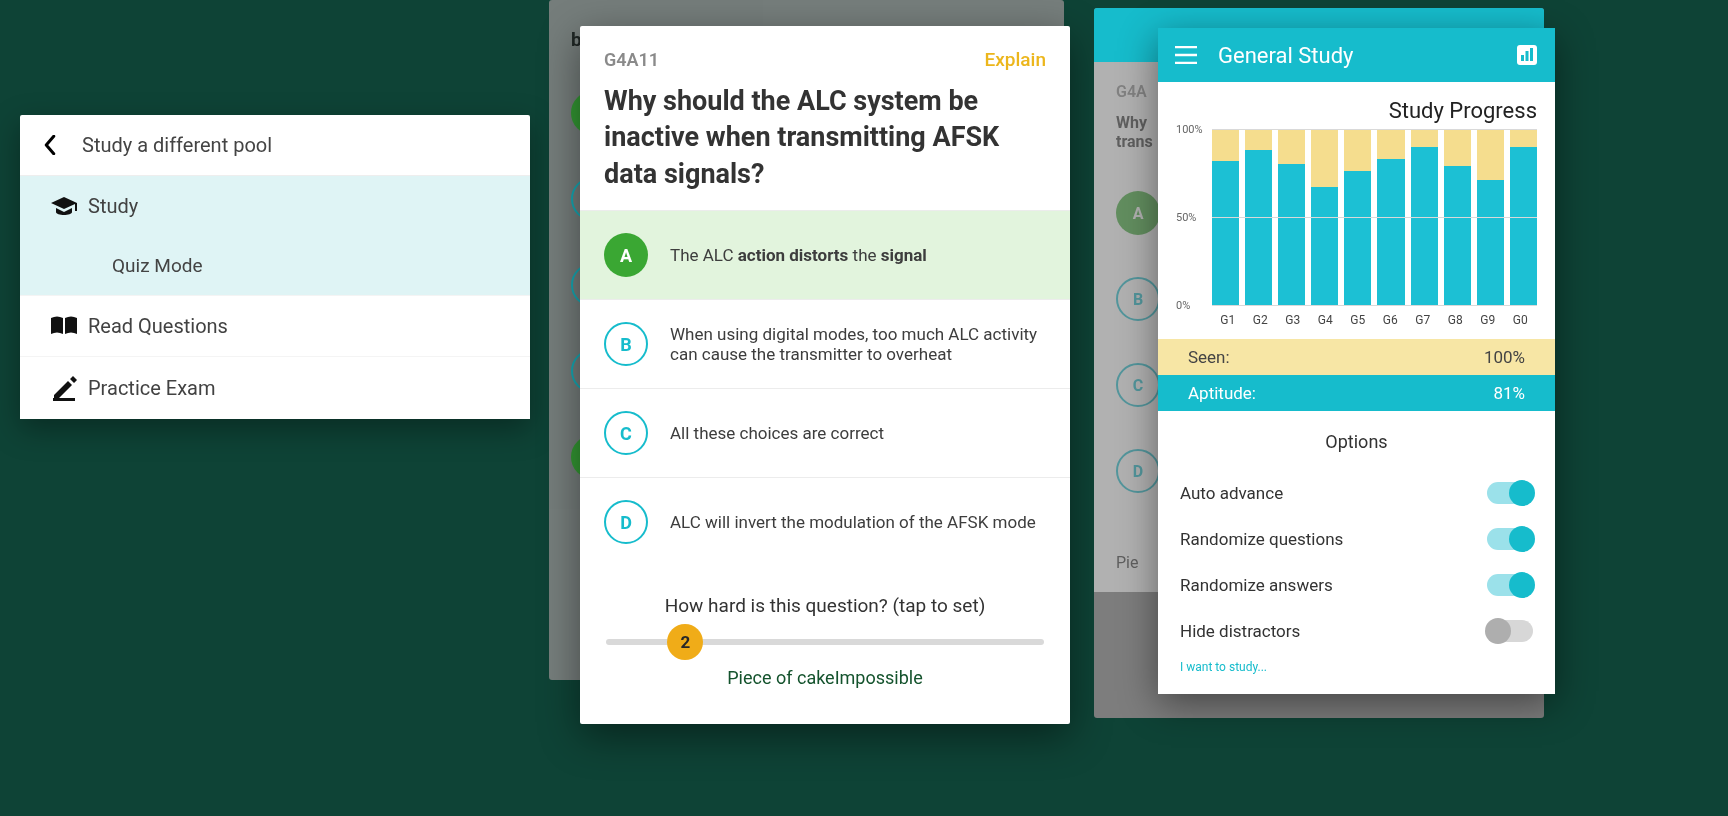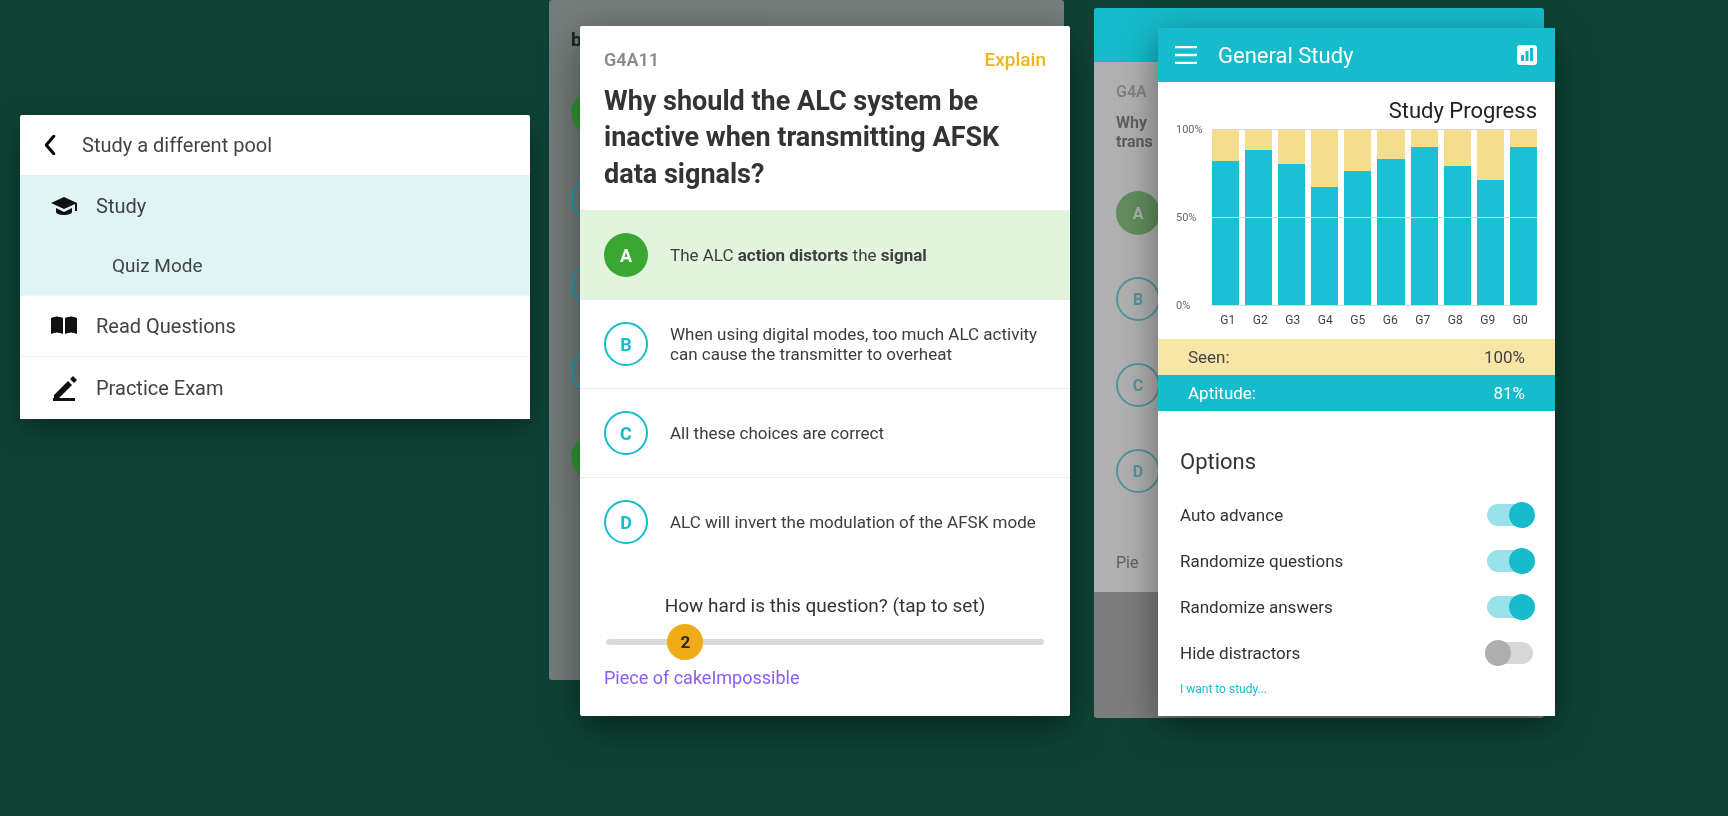--- a/index.html
+++ b/index.html
@@ -3,49 +3,49 @@
 <meta charset="utf-8">
 <style>
   html,body{margin:0;padding:0;background:#0e4336;font-family:-apple-system,BlinkMacSystemFont,"Segoe UI",Roboto,"Helvetica Neue",Arial,sans-serif;color:#333;width:1728px;height:816px;overflow:hidden}
   *{box-sizing:border-box}
 
   
   .menu-panel{position:absolute;left:20px;top:115px;width:510px;background:#fff;border-radius:2px;box-shadow:0 10px 30px rgba(0,0,0,.35)}
   .menu-header{display:flex;align-items:center;gap:24px;padding:18px 22px;border-bottom:1px solid #eee;font-size:20px;color:#444}
   .menu-header svg{flex:none}
   .menu-section{background:#dff4f5}
-  .menu-row{display:flex;align-items:center;gap:16px;padding:18px 28px;font-size:20px;color:#424242}
+  .menu-row{display:flex;align-items:center;gap:8px;padding:18px 28px;font-size:20px;color:#424242}
   .menu-row .icon{width:32px;display:flex;justify-content:center}
   .menu-sub{padding-left:92px;font-size:19px;color:#444;display:flex;align-items:center;justify-content:space-between;padding-right:40px}
   .menu-sub.checked::after{content:"✓";font-weight:700;color:#000}
   .menu-plain{background:#fff}
   .menu-plain .menu-row{border-top:1px solid #f4f4f4}
 
   
   .bg-card{position:absolute;left:549px;top:0;width:515px;height:680px;background:#888;opacity:.85;border-radius:3px;padding:28px 22px;color:#222}
   .bg-card .q{font-weight:700;font-size:19px}
   .bg-circle{width:44px;height:44px;border:2px solid #16bccc;border-radius:50%;margin-top:40px}
   .bg-circle + .bg-circle{margin-top:42px}
-  .q-panel{position:absolute;left:580px;top:26px;width:490px;background:#fff;border-radius:2px;box-shadow:0 12px 40px rgba(0,0,0,.45);padding-bottom:28px}
+  .q-panel{position:absolute;left:580px;top:26px;width:490px;background:#fff;border-radius:2px;box-shadow:0 12px 40px rgba(0,0,0,.45);padding-bottom:36px}
   .q-top{padding:22px 24px 0}
   .q-id-row{display:flex;justify-content:space-between;align-items:center;margin-bottom:12px}
   .q-id{color:#8a8a8a;font-size:18px;font-weight:600}
   .explain{color:#ecb61c;font-size:19px;font-weight:500}
   .q-text{font-weight:700;font-size:27px;line-height:1.35;margin-bottom:18px}
   .answer{display:flex;align-items:center;gap:22px;padding:22px 24px;border-top:1px solid #ececec;font-size:17px;color:#3d3d3d}
   .answer .bubble{width:44px;height:44px;border-radius:50%;display:flex;align-items:center;justify-content:center;font-weight:700;font-size:18px;flex:none}
   .answer.correct{background:#e2f4dd}
   .answer.correct .bubble{background:#3aa733;color:#fff}
   .answer:not(.correct) .bubble{border:2px solid #16bccc;color:#16bccc}
   .answer-text b{font-weight:700}
   .diff-block{padding:18px 24px 0;text-align:center;margin-top:10px}
   .diff-q{font-size:19px;color:#333;margin-bottom:22px}
   .diff-track{position:relative;height:6px;background:#d9d9d9;border-radius:3px;margin:0 2px}
   .diff-thumb{position:absolute;top:-15px;width:36px;height:36px;border-radius:50%;background:#f0ac18;color:#272727;font-weight:700;display:flex;align-items:center;justify-content:center;font-size:17px}
-  .diff-labels{display:flex;justify-content:flex-start;font-size:18px;color:#8b5cf6;margin-top:22px}
+  .diff-labels{display:flex;justify-content:center;font-size:18px;color:#14532d;margin-top:22px}
 
   
   .bg-card3{position:absolute;left:1094px;top:8px;width:450px;height:710px;background:#7d7d7d;border-radius:3px;overflow:hidden}
   .bg-card3 .inner{background:#fff;padding:20px 22px;opacity:.4}
   .drawer{position:absolute;left:1158px;top:28px;width:397px;background:#fff;box-shadow:0 10px 36px rgba(0,0,0,.45)}
   .drawer-top{background:#16bccc;height:54px;display:flex;align-items:center;color:#fff;padding:0 14px;gap:18px}
   .drawer-top .title{flex:1;font-size:22px}
   .drawer-top .icon-slot{width:28px;height:28px;display:flex;align-items:center;justify-content:center}
   .prog-area{padding:16px 18px 10px;text-align:right}
   .prog-title{font-size:22px;color:#222;margin-bottom:6px}
@@ -54,21 +54,21 @@
   .ylab{position:absolute;left:0;font-size:11px;color:#666;transform:translateY(-50%)}
   .bar-wrap{flex:1;display:flex;flex-direction:column;align-items:center;height:100%}
   .bar-slot{width:100%;height:100%;display:flex;flex-direction:column;justify-content:flex-end}
   .bar-top{background:#f5dd8e;width:100%}
   .bar-main{background:#1cc0d4;width:100%}
   .bar-label{position:absolute;bottom:2px;font-size:12px;color:#444}
   .stat-row{display:flex;justify-content:space-between;padding:8px 30px;font-size:17px}
   .stat-seen{background:#f7e6a5;color:#444}
   .stat-apt{background:#16bccc;color:#fff}
   .opts{padding:20px 22px}
-  .opts h3{font-size:22px;font-weight:400;margin:18px 0 18px}
+  .opts h3{text-align:center;font-size:18px;font-weight:400;margin:0 0 18px}
   .opt-row{display:flex;justify-content:space-between;align-items:center;padding:12px 0;font-size:17px;color:#333}
   .toggle{width:46px;height:22px;background:#9be1ea;border-radius:20px;position:relative}
   .toggle .knob{position:absolute;width:26px;height:26px;background:#16bccc;border-radius:50%;top:-2px;right:-2px}
   .toggle.off{background:#d7d7d7}
   .toggle.off .knob{background:#aeaeae;left:-2px;right:auto}
   .select-label{color:#16bccc;font-size:12px;margin-top:6px}
   .select-row{display:flex;justify-content:space-between;align-items:center;border-bottom:2px solid #16bccc;padding:6px 0 8px;font-size:17px;color:#333}
   .select-row .caret{color:#16bccc}
 </style>
 </head>

